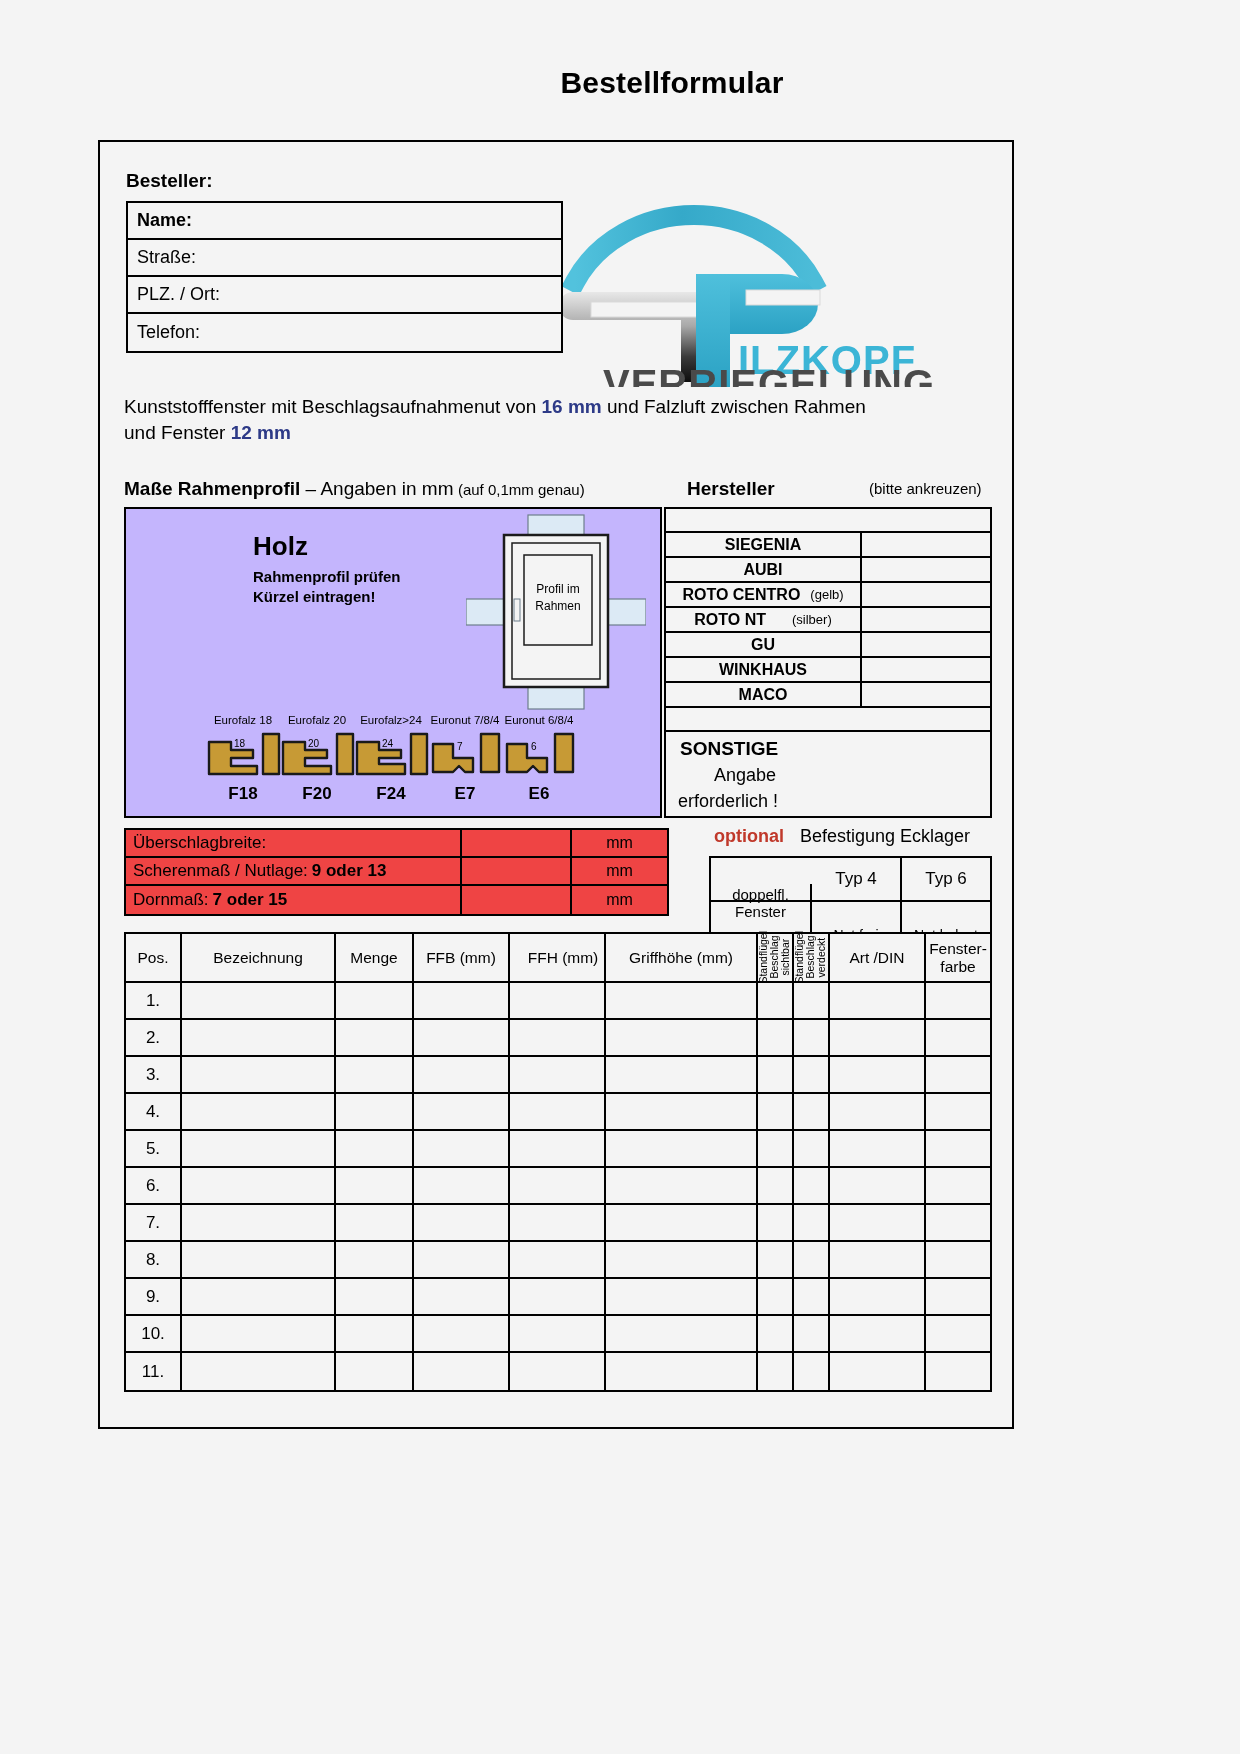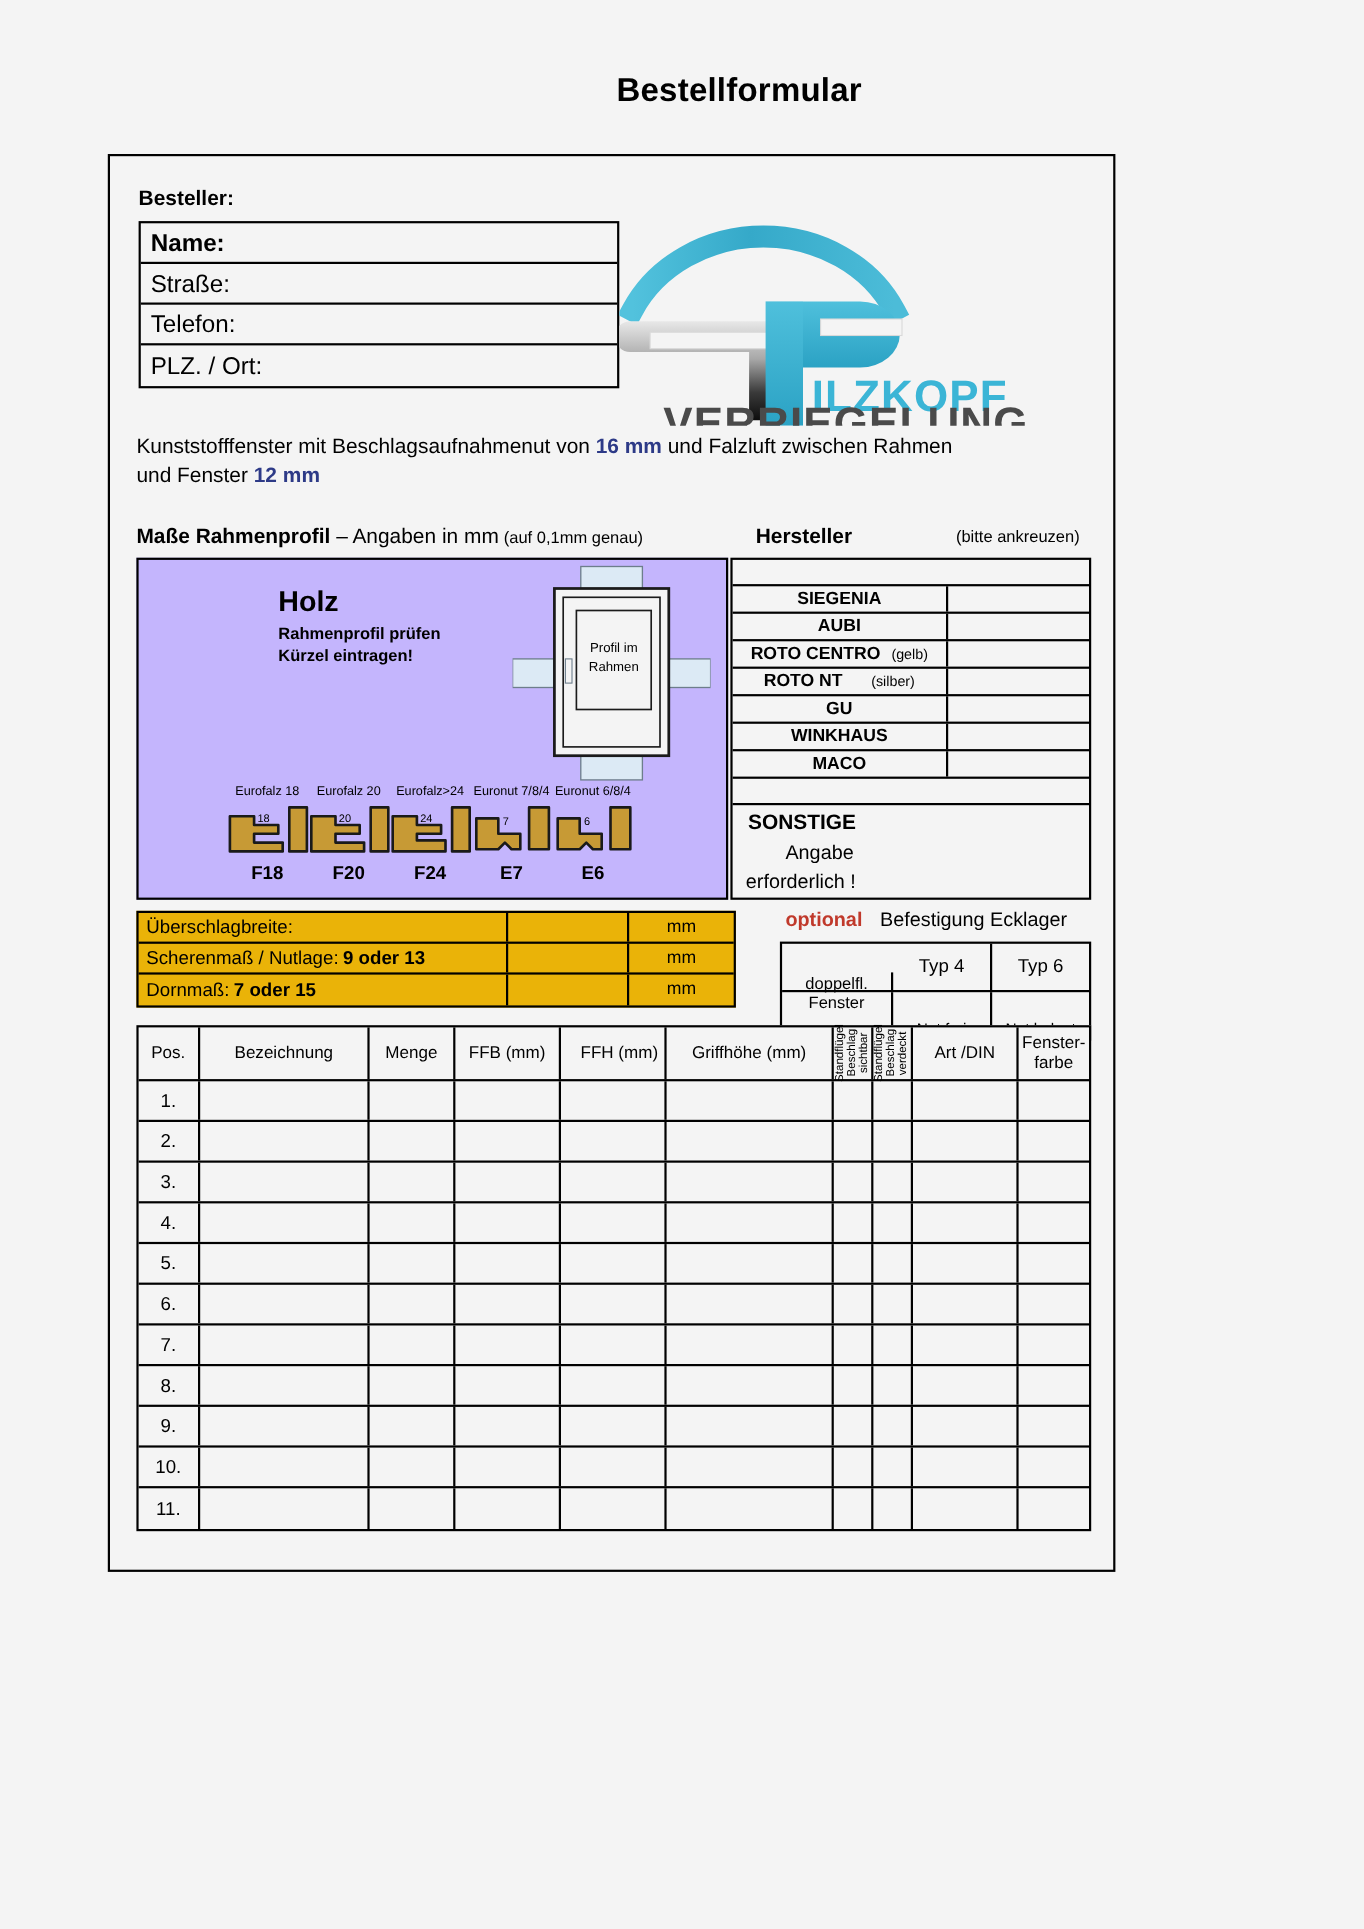--- a/index.html
+++ b/index.html
@@ -38,21 +38,21 @@
     font-size:19px; font-weight:bold;
   }
   .besteller-table {
     position:absolute; left:26px; top:59px;
     width:437px; border:2px solid #000;
     background:#f4f4f4;
   }
   .besteller-table .row {
     height:37px; border-bottom:2px solid #000;
     display:flex; align-items:center; padding-left:9px;
-    font-size:22px;
+    font-size:18px;
   }
   .besteller-table .row:last-child { border-bottom:none; }
   .besteller-table .row.bold { font-weight:bold; }
 
   
   .logo { position:absolute; left:463px; top:60px; width:380px; height:185px; }
   .logo svg { display:block; }
 
   
   .intro {
@@ -101,21 +101,21 @@
   .herst-chk { width:92px; }
   .herst-blank { height:24px; border-bottom:2px solid #000; }
   .herst-sonstige { padding:6px 0 0 14px; }
   .herst-sonstige .s1 { font-size:19px; font-weight:bold; }
   .herst-sonstige .s2 { font-size:18px; margin-left:34px; margin-top:5px; }
   .herst-sonstige .s3 { font-size:18px; margin-top:5px; margin-left:-2px; }
 
   
   .meas {
     position:absolute; left:24px; top:686px;
-    width:545px; border:2px solid #000; background:#eab308;
+    width:545px; border:2px solid #000; background:#ef4444;
   }
   .meas-row { display:flex; height:28px; border-bottom:2px solid #000; }
   .meas-row:last-child { border-bottom:none; }
   .meas-lab { width:336px; border-right:2px solid #000; display:flex; align-items:center;
               padding-left:7px; font-size:17px; }
   .meas-lab b { font-weight:bold; margin-left:4px; }
   .meas-val { width:110px; border-right:2px solid #000; }
   .meas-unit { flex:1; display:flex; align-items:center; justify-content:center; font-size:16px; }
 
   
@@ -182,24 +182,24 @@
 
     <div class="besteller-label">Besteller:</div>
     <div class="besteller-table">
       <div class="row bold">
         <span>Name:</span>
       </div>
       <div class="row">
         <span>Straße:</span>
       </div>
       <div class="row">
+        <span>PLZ. / Ort:</span>
+      </div>
+      <div class="row">
         <span>Telefon:</span>
-      </div>
-      <div class="row">
-        <span>PLZ. / Ort:</span>
       </div>
     </div>
 
     <div class="logo">
       <svg width="380" height="185" viewBox="0 0 380 185">
         <defs>
           <linearGradient id="gArc" x1="0" y1="0" x2="1" y2="0">
             <stop offset="0%" stop-color="#52c2dd"></stop>
             <stop offset="45%" stop-color="#35a9c9"></stop>
             <stop offset="100%" stop-color="#4cbcd8"></stop>

